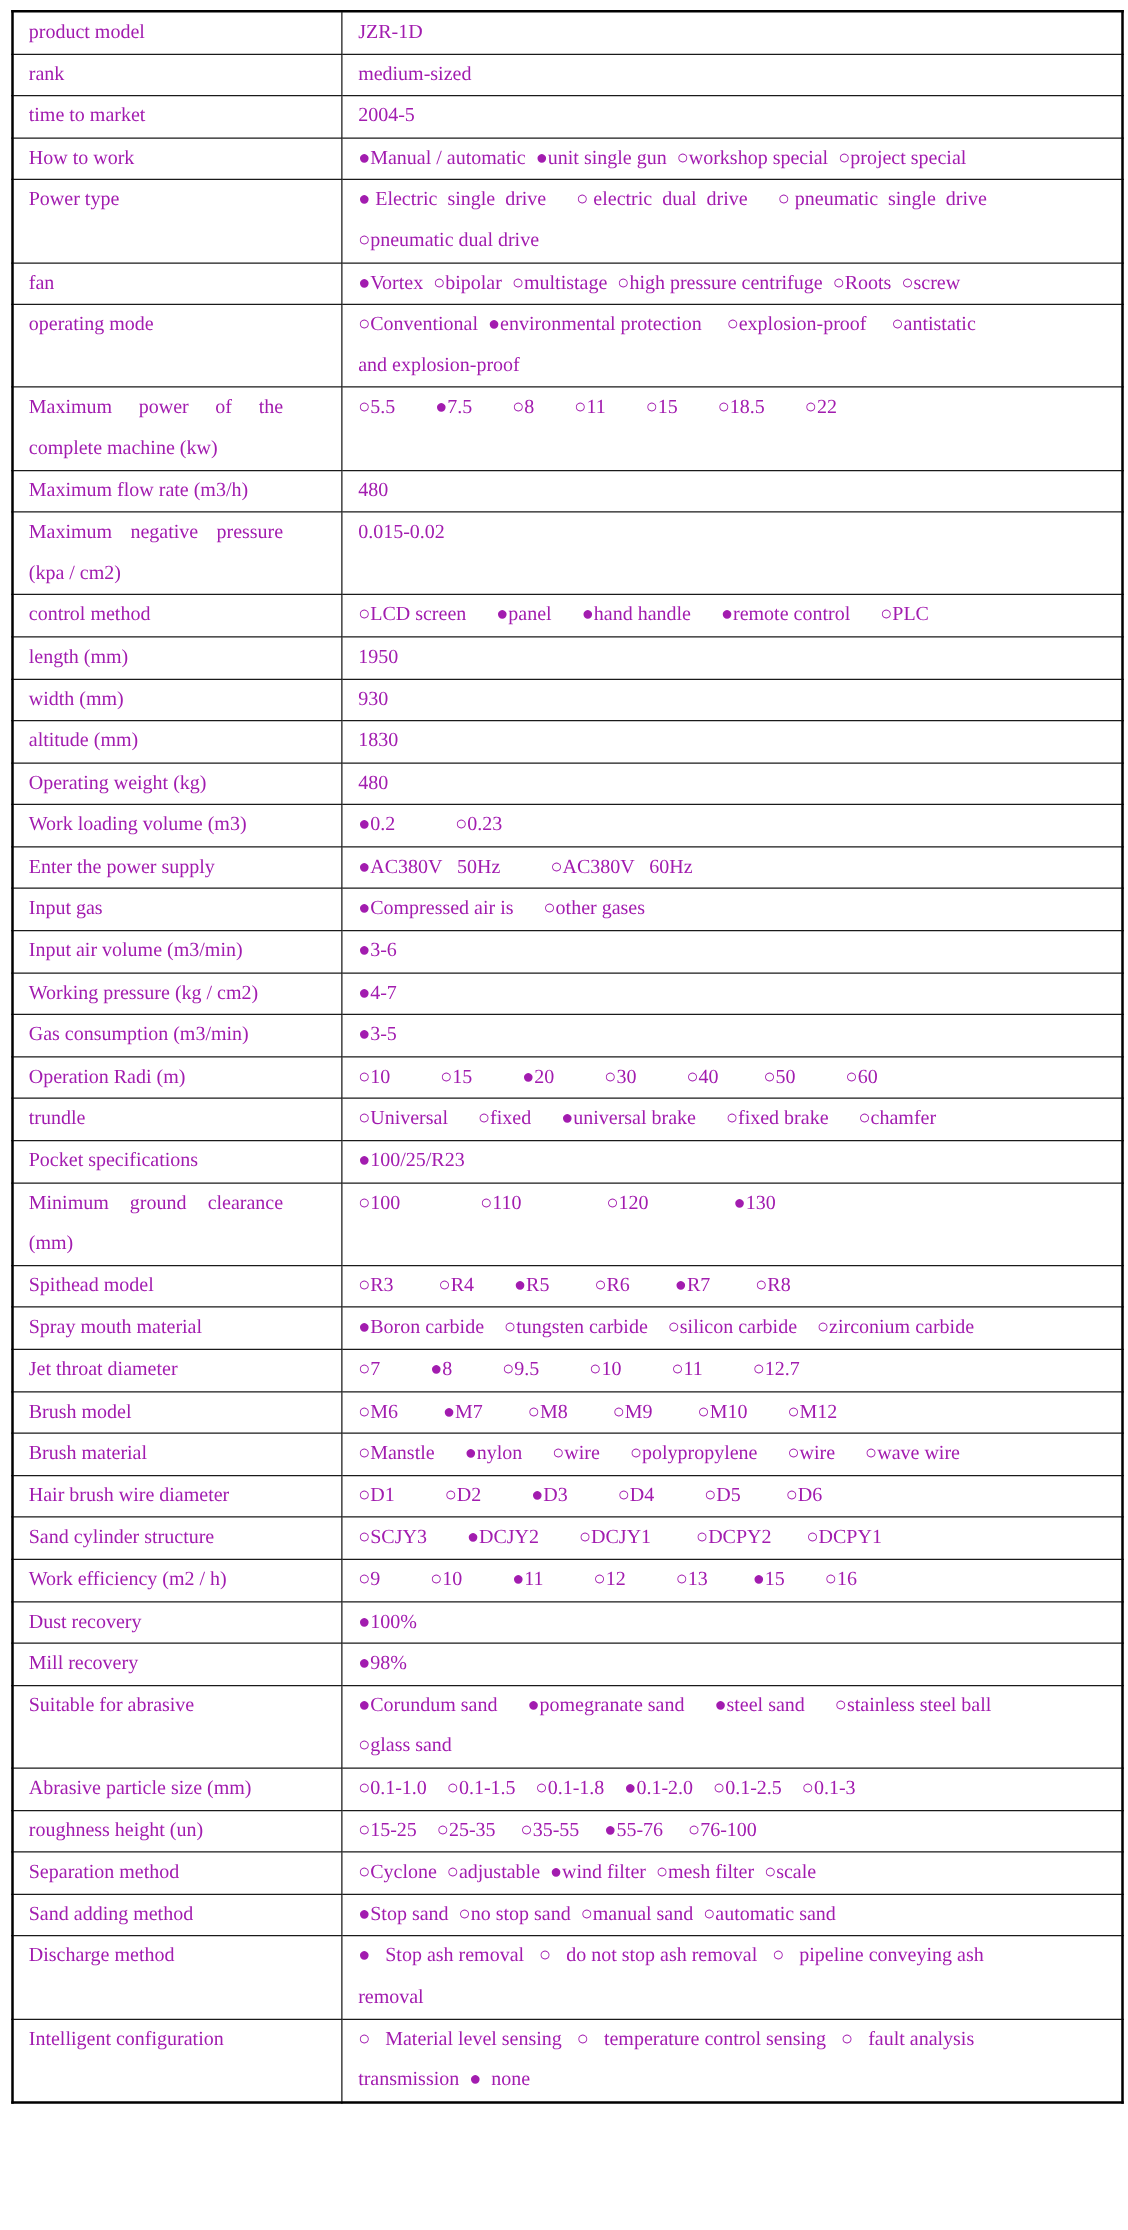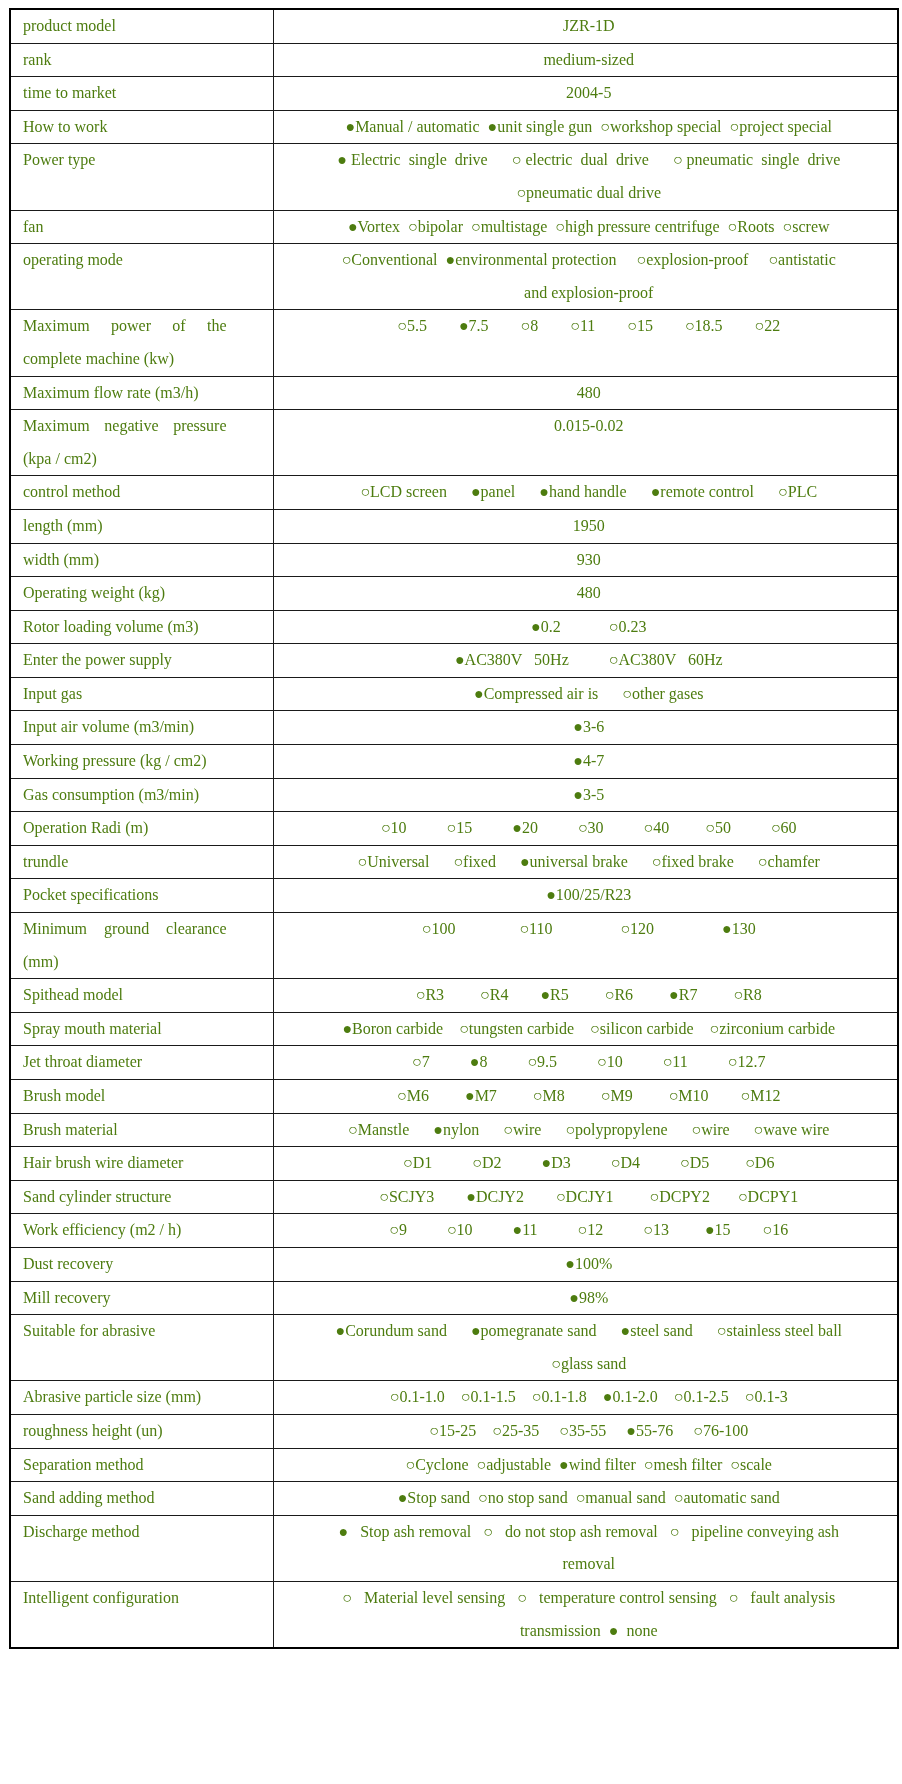--- a/index.html
+++ b/index.html
@@ -7,21 +7,21 @@
     padding: 0;
     background: #ffffff;
   }
   .sheet {
     position: relative;
     width: 902px;
     height: 1784px;
     background: #ffffff;
     overflow: hidden;
     font-family: "Liberation Serif", serif;
-    color: #4d7c0f;
+    color: #a21caf;
   }
   table.spec {
     position: absolute;
     left: 9px;
     top: 8px;
     width: 888px;
     border-collapse: collapse;
     table-layout: fixed;
     border: 2px solid #000000;
     font-size: 16px;
@@ -35,21 +35,21 @@
     padding: 0;
     overflow: hidden;
   }
   td.label-cell {
     padding: 0 46px 0 12px;
     text-align: justify;
   }
   td.value-cell {
     padding: 0 6px 0 13px;
     white-space: pre-wrap;
-    text-align: center;
+    text-align: left;
     margin-top: 20px;
   }
 </style>
 </head>
 <body>
 
 <div class="sheet">
   <table class="spec">
     <colgroup>
       <col class="c-label">
@@ -104,25 +104,29 @@
         </tr>
         <tr>
           <td class="label-cell">length (mm)</td>
           <td class="value-cell">1950</td>
         </tr>
         <tr>
           <td class="label-cell">width (mm)</td>
           <td class="value-cell">930</td>
         </tr>
         <tr>
+          <td class="label-cell">altitude (mm)</td>
+          <td class="value-cell">1830</td>
+        </tr>
+        <tr>
           <td class="label-cell">Operating weight (kg)</td>
           <td class="value-cell">480</td>
         </tr>
         <tr>
-          <td class="label-cell">Rotor loading volume (m3)</td>
+          <td class="label-cell">Work loading volume (m3)</td>
           <td class="value-cell">●0.2            ○0.23</td>
         </tr>
         <tr>
           <td class="label-cell">Enter the power supply</td>
           <td class="value-cell">●AC380V   50Hz          ○AC380V   60Hz</td>
         </tr>
         <tr>
           <td class="label-cell">Input gas</td>
           <td class="value-cell">●Compressed air is      ○other gases</td>
         </tr>

